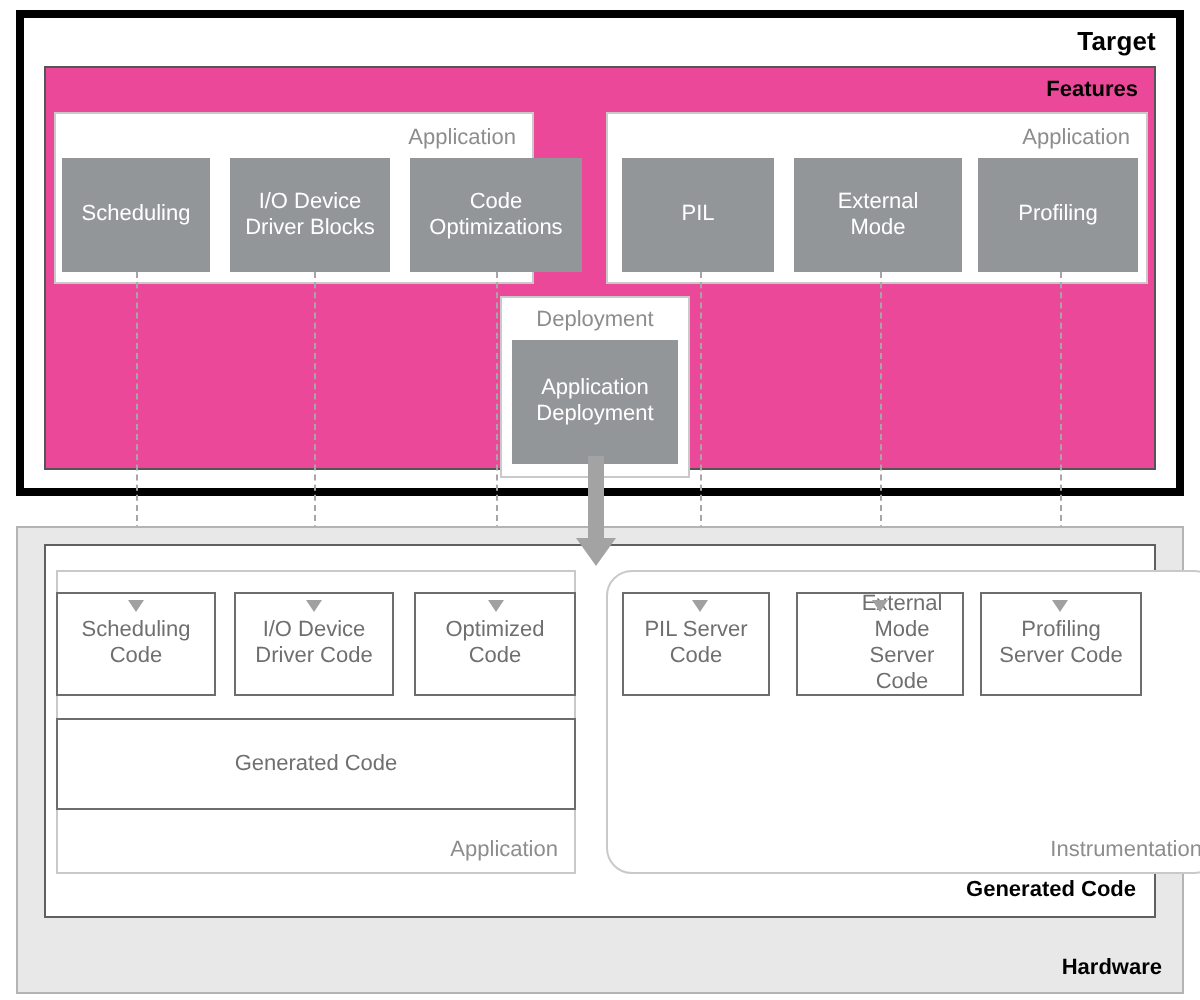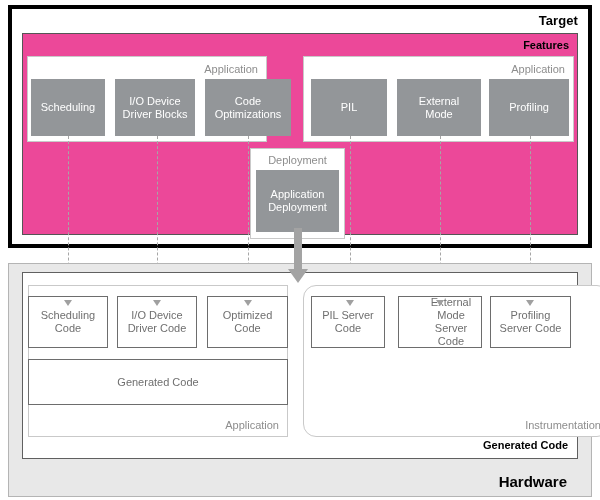--- a/index.html
+++ b/index.html
@@ -119,22 +119,22 @@
 
   
   .hardware-box {
     left: 8px; top: 263px;
     width: 584px; height: 234px;
     border: 1px solid #b4b4b4;
     background: #e8e8e8;
   }
   .hardware-label {
     position: absolute;
-    right: 24px; bottom: 6px;
-    font-size: 15px;
+    right: 10px; bottom: 6px;
+    font-size: 11px;
     font-weight: bold;
     color: #000000;
     margin-top: 12px;
   }
 
   
   .gencode-box {
     left: 22px; top: 272px;
     width: 556px; height: 187px;
     border: 1px solid #606060;

